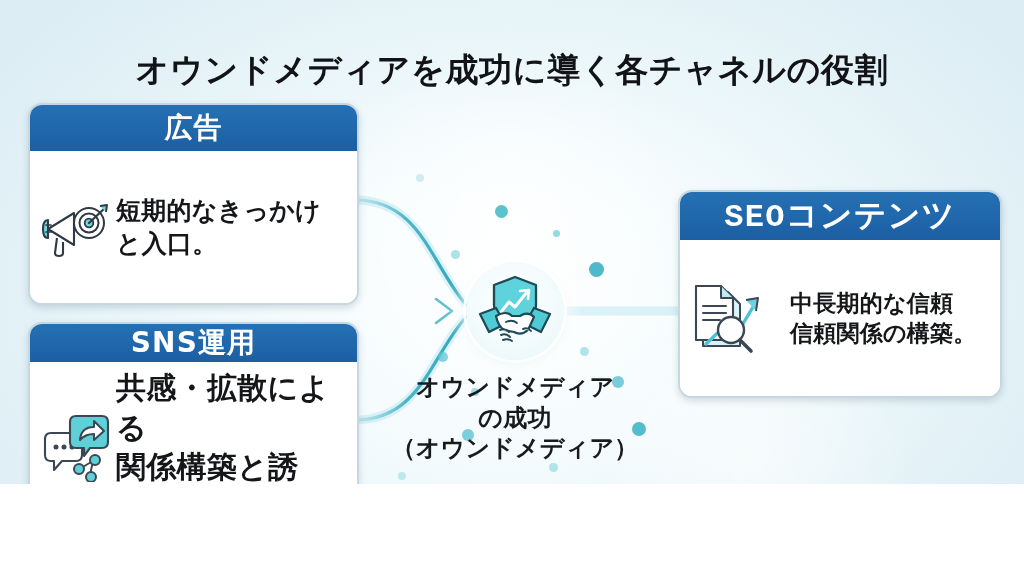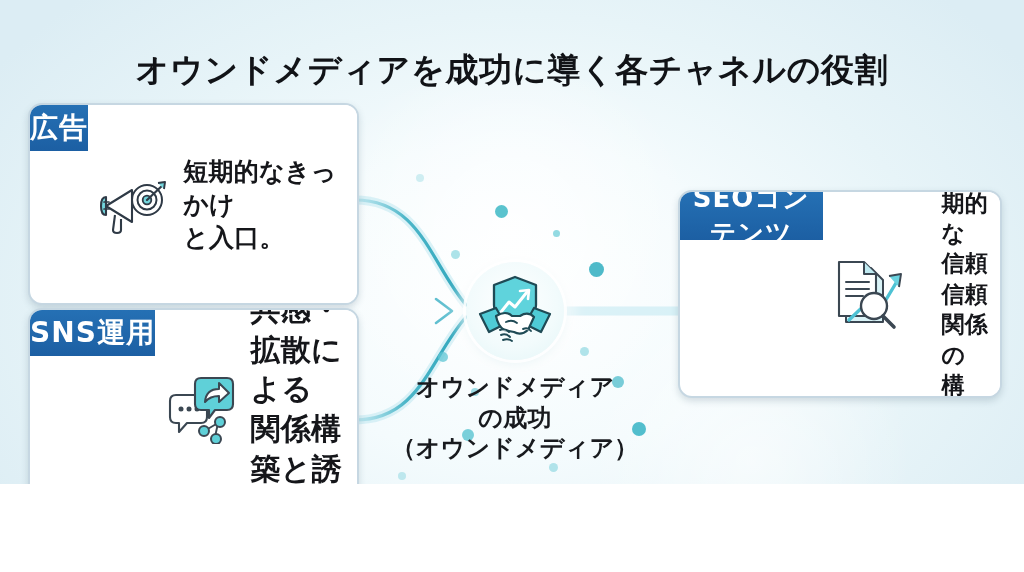--- a/index.html
+++ b/index.html
@@ -43,37 +43,37 @@
 
   
   .card {
     position: absolute;
     background: #ffffff;
     border: 2px solid #c6d7e2;
     border-radius: 14px;
     box-shadow: 0 3px 7px rgba(60,90,110,0.20);
     overflow: hidden;
     display: flex;
-    flex-direction: row;
+    flex-direction: column;
   }
   .card-head {
     background: linear-gradient(180deg, #2570b4 0%, #1c5fa3 100%);
     color: #ffffff;
     text-align: center;
     font-weight: 700;
     letter-spacing: 0.04em;
     display: flex;
     align-items: center;
     justify-content: center;
   }
   .card-body {
     flex: 1;
     display: flex;
     align-items: center;
-    gap: 11px;
+    gap: 2px;
     padding: 6px 12px 6px 10px;
     background: #ffffff;
   }
   .card-icon {
     flex: 0 0 auto;
     display: flex;
     align-items: center;
     justify-content: center;
   }
   .card-text {
@@ -81,26 +81,26 @@
     font-weight: 700;
     line-height: 1.32;
     letter-spacing: 0.01em;
   }
 
   
   #card-ad      { left: 28px;  top: 103px; width: 327px; height: 198px; }
   #card-ad   .card-head { height: 46px; font-size: 28px; }
   #card-ad   .card-text { font-size: 25px; }
   
-  #card-sns     { left: 28px;  top: 308px; width: 327px; height: 198px; }
+  #card-sns     { left: 28px;  top: 322px; width: 327px; height: 198px; }
   #card-sns  .card-head { height: 46px; font-size: 28px; }
   #card-sns  .card-text { font-size: 30px; }
   
   #card-seo     { left: 678px; top: 190px; width: 320px; height: 204px; }
-  #card-seo  .card-head { height: 48px; font-size: 26px; }
+  #card-seo  .card-head { height: 48px; font-size: 32px; font-family: Liberation Mono, monospace; }
   #card-seo  .card-text { font-size: 23px; margin-left: 20px; }
 
   
   #hub {
     position: absolute;
     left: 466px; top: 262px;
     width: 98px; height: 98px;
     border-radius: 50%;
     background: radial-gradient(circle at 48% 42%, #ffffff 0%, #f2fbfc 58%, #e2f5f7 100%);
     box-shadow: 0 0 0 3px rgba(255,255,255,0.85),

